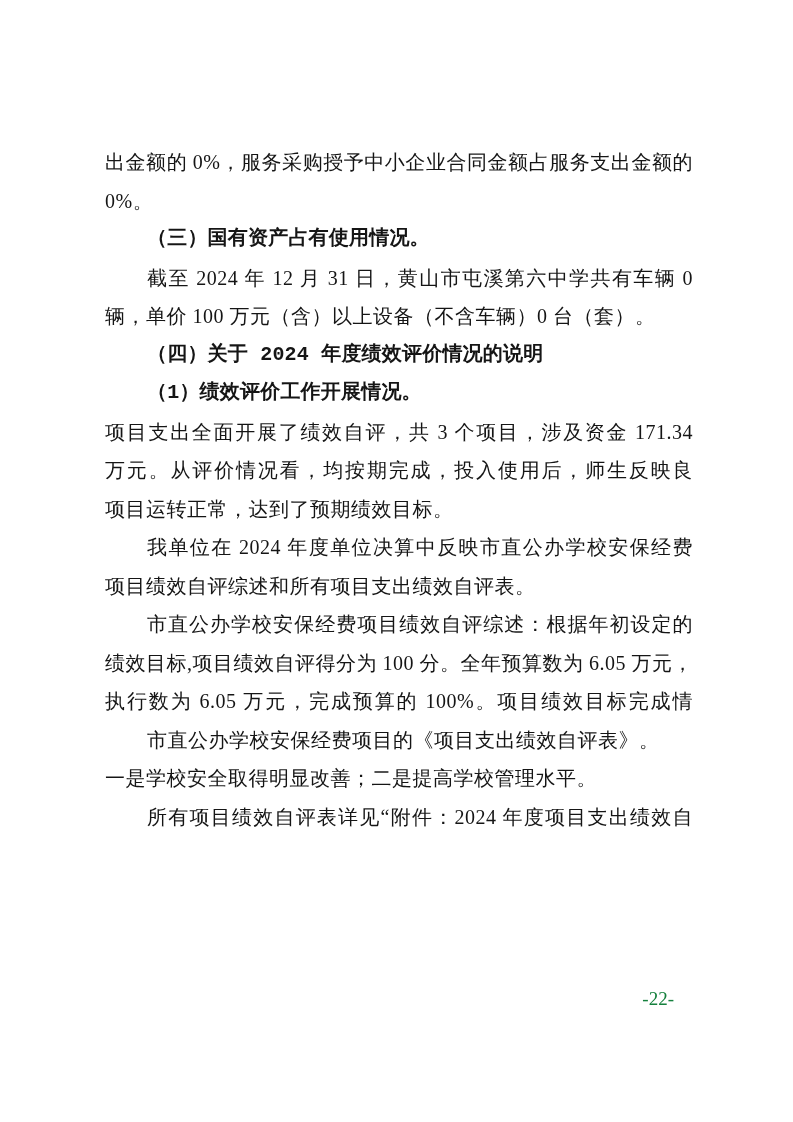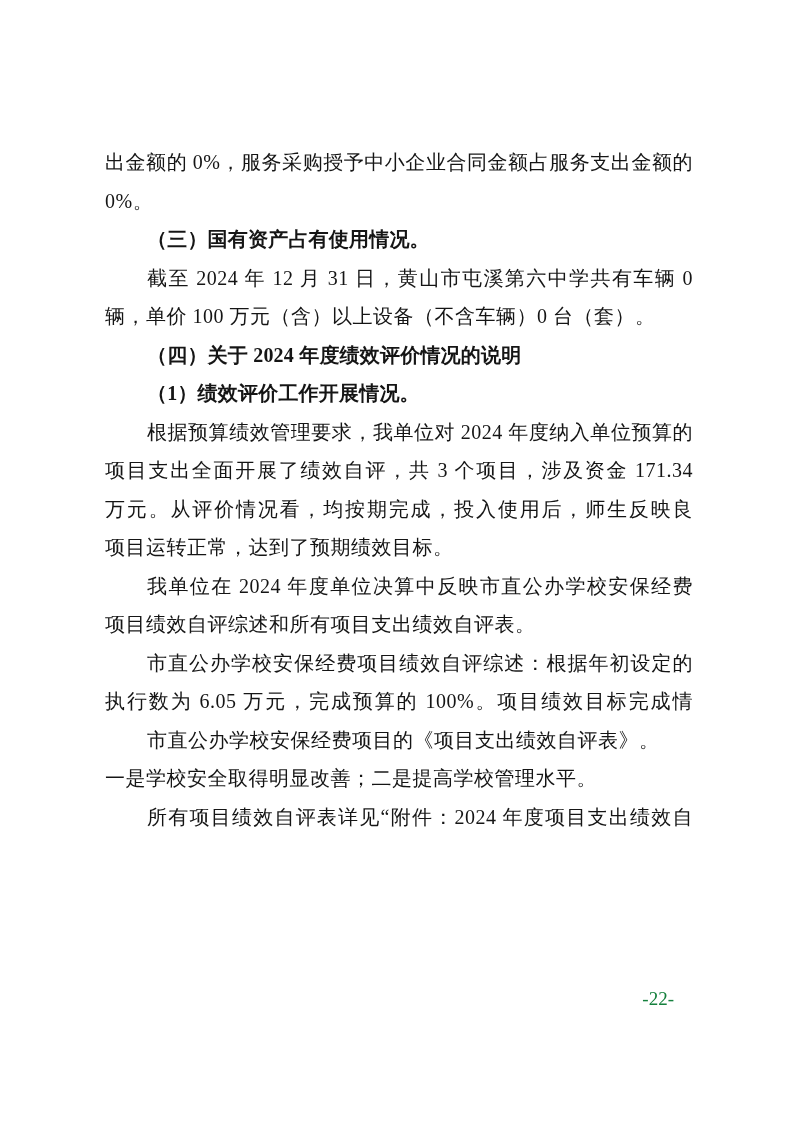--- a/index.html
+++ b/index.html
@@ -33,21 +33,21 @@
     text-justify: inter-character;
     letter-spacing: 0.5px;
   }
   .line.fill {
     text-align-last: justify;
   }
   .line.indent {
     text-indent: 42px;
   }
   .line.heading {
-    font-family: Liberation Serif, serif;
+    font-family: Liberation Mono, monospace;
     font-weight: bold;
     letter-spacing: 0.2px;
   }
   .page-number {
     position: absolute;
     right: 100px;
     top: 988px;
     font-size: 19px;
     font-family: "Liberation Serif", "DejaVu Serif", serif;
     color: #15803d;
@@ -58,26 +58,26 @@
 
 <div class="page">
   <div class="content">
     <div class="line fill">出金额的 0%，服务采购授予中小企业合同金额占服务支出金额的</div>
     <div class="line">0%。</div>
     <div class="line heading indent">（三）国有资产占有使用情况。</div>
     <div class="line fill indent">截至 2024 年 12 月 31 日，黄山市屯溪第六中学共有车辆 0</div>
     <div class="line">辆，单价 100 万元（含）以上设备（不含车辆）0 台（套）。</div>
     <div class="line heading indent">（四）关于 2024 年度绩效评价情况的说明</div>
     <div class="line heading indent">（1）绩效评价工作开展情况。</div>
-    <div class="line fill indent">根据预算绩效管理要求，我单位对 2024 年度纳入单位预算的</div>
     <div class="line fill">项目支出全面开展了绩效自评，共 3 个项目，涉及资金 171.34</div>
     <div class="line fill">万元。从评价情况看，均按期完成，投入使用后，师生反映良好，</div>
     <div class="line">项目运转正常，达到了预期绩效目标。</div>
     <div class="line fill indent">我单位在 2024 年度单位决算中反映市直公办学校安保经费</div>
     <div class="line">项目绩效自评综述和所有项目支出绩效自评表。</div>
     <div class="line fill indent">市直公办学校安保经费项目绩效自评综述：根据年初设定的</div>
+    <div class="line fill">绩效目标,项目绩效自评得分为 100 分。全年预算数为 6.05 万元，</div>
     <div class="line fill">执行数为 6.05 万元，完成预算的 100%。项目绩效目标完成情况：</div>
     <div class="line indent">市直公办学校安保经费项目的《项目支出绩效自评表》。</div>
     <div class="line">一是学校安全取得明显改善；二是提高学校管理水平。</div>
     <div class="line fill indent">所有项目绩效自评表详见“附件：2024 年度项目支出绩效自</div>
   </div>
   <div class="page-number">-22-</div>
 </div>
 
 </body></html>

